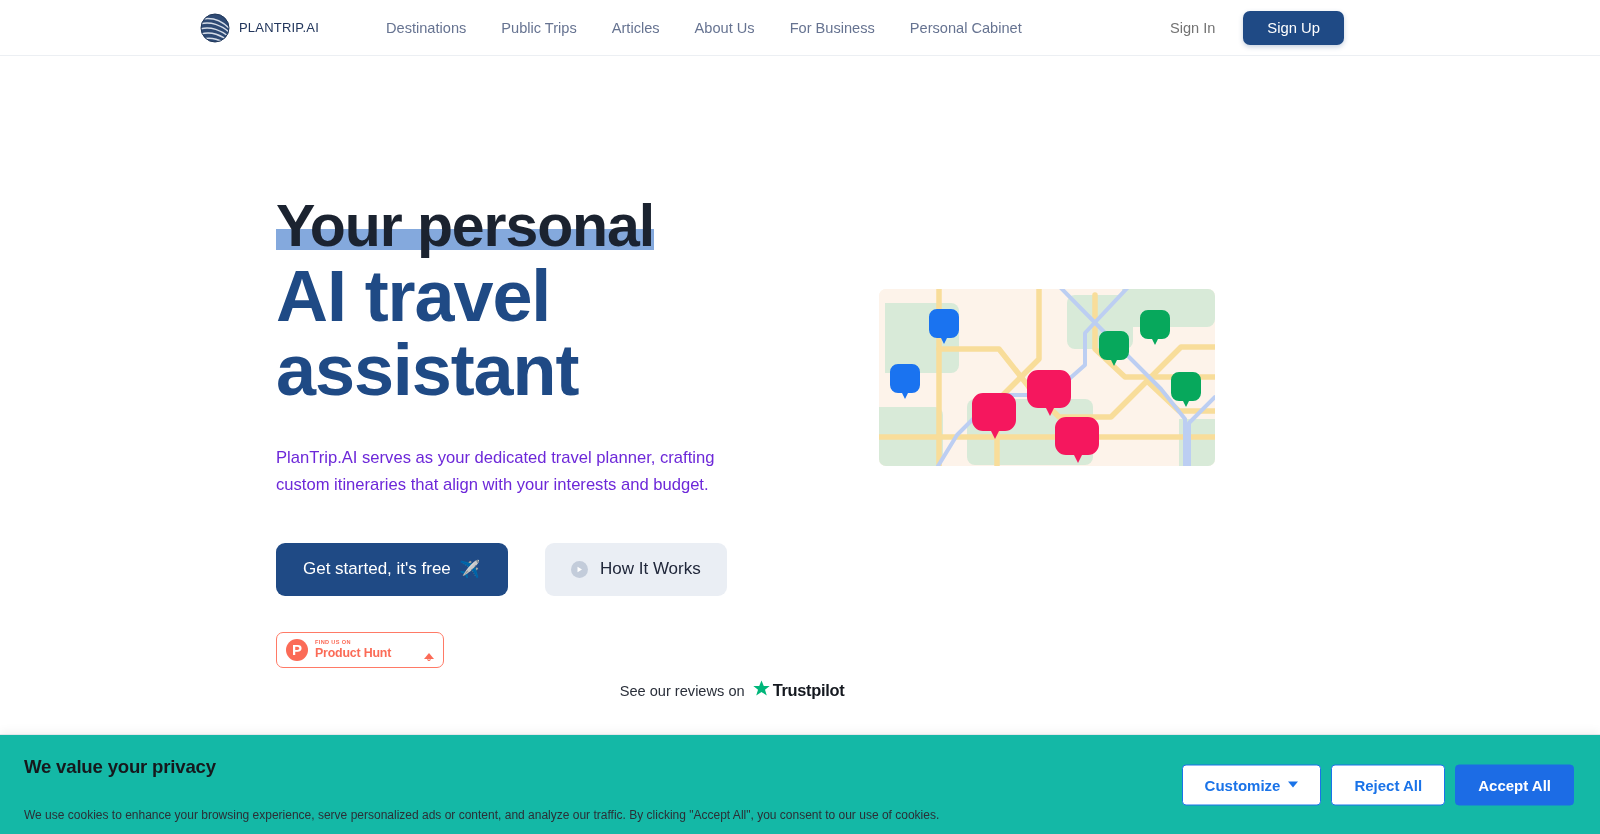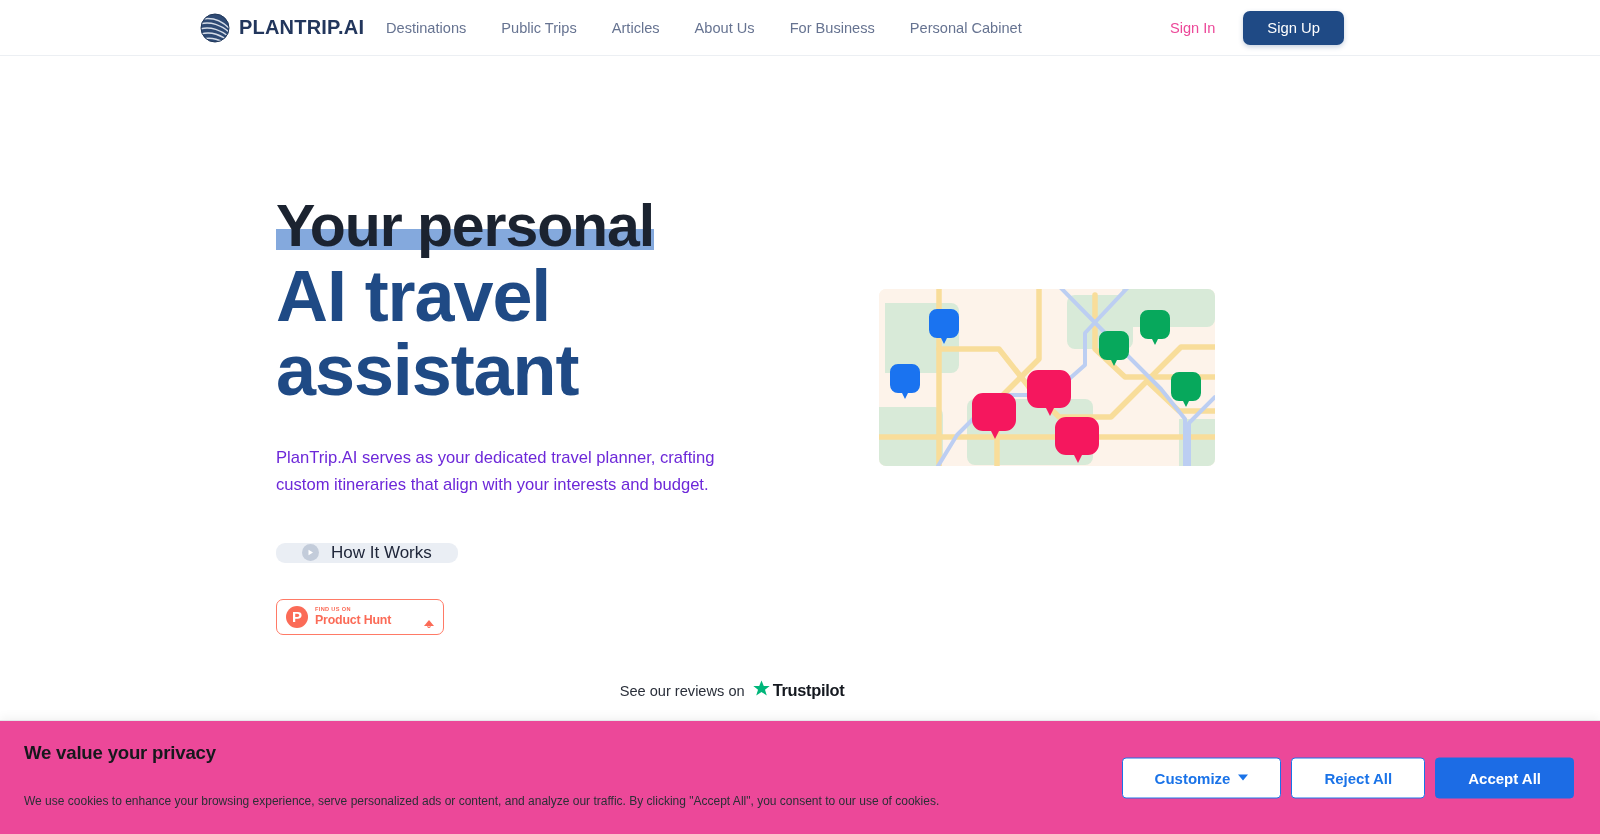--- a/index.html
+++ b/index.html
@@ -20,40 +20,40 @@
     z-index: 30;
   }
   .brand {
     position: absolute; left: 200px; top: 50%;
     transform: translateY(-50%);
     display: flex; align-items: center; gap: 9px;
     cursor: pointer;
   }
   .globe { width: 30px; height: 30px; display: block; }
   .brand-name {
-    font-size: 20px; letter-spacing: .2px;
-    color: #22365c; font-weight: 700;
+    font-size: 13px; letter-spacing: .2px;
+    color: #22365c; font-weight: 400;
   }
   .nav {
     position: absolute; left: 386px; top: 50%;
     transform: translateY(-50%);
     display: flex; align-items: center; gap: 35px;
   }
   .nav a {
     font-size: 14.6px; color: #667391;
     text-decoration: none; white-space: nowrap;
     cursor: pointer;
   }
   .auth {
     position: absolute; right: 256px; top: 50%;
     transform: translateY(-50%);
     display: flex; align-items: center; gap: 28px;
   }
   .signin {
-    font-size: 14.6px; color: #ec4899;
+    font-size: 14.6px; color: #737373;
     text-decoration: none; cursor: pointer;
   }
   .signup {
     background: #1f4a85;
     color: #ffffff;
     font-size: 14.8px;
     padding: 9px 24px;
     border: none; border-radius: 7px;
     cursor: pointer;
     font-family: inherit;
@@ -166,43 +166,43 @@
   .trust-label { font-size: 14.6px; color: #2a2f3a; }
   .trust-brand {
     display: inline-flex; align-items: center; gap: 3px;
     font-size: 16.4px; font-weight: 700; color: #14181f;
     letter-spacing: -.3px; cursor: pointer;
   }
 
   
   .cookie {
     position: absolute; left: 0; bottom: 0;
-    width: 1600px; height: 114px;
-    background: #ec4899;
+    width: 1600px; height: 100px;
+    background: #14b8a6;
     border-top: 1px solid #e4e6ea;
     box-shadow: 0 -2px 10px rgba(0,0,0,.06);
     z-index: 40;
   }
   .cookie-title {
     position: absolute; left: 24px; top: 21px;
     font-size: 18.6px; font-weight: 700; color: #16181c;
     letter-spacing: -.2px;
   }
   .cookie-text {
     position: absolute; left: 24px; top: 73px;
     font-size: 12px; color: #2b2f36;
   }
   .cookie-actions {
     position: absolute; right: 26px; top: 50%;
     transform: translateY(-50%);
     display: flex; align-items: center; gap: 10px;
   }
   .ck-btn {
     font-family: inherit; font-size: 15px; font-weight: 700;
-    padding: 11px 32px; border-radius: 4px; cursor: pointer;
+    padding: 11px 22px; border-radius: 4px; cursor: pointer;
     white-space: nowrap;
   }
   .ck-outline {
     background: #ffffff; color: #1a73e8;
     border: 1.5px solid #1a73e8;
     display: inline-flex; align-items: center; gap: 8px;
   }
   .ck-solid {
     background: #1c6ce5; color: #ffffff; border: 1.5px solid #1c6ce5;
   }
@@ -262,20 +262,24 @@
       <span class="h-line1">
         <span class="hl-bar"></span>
         <span class="txt">Your personal</span>
       </span>
       <span class="h-line2">AI travel assistant</span>
     </h1>
 
     <p class="sub">PlanTrip.AI serves as your dedicated travel planner, crafting custom itineraries that align with your interests and budget.</p>
 
     <div class="cta-row">
+      <button class="btn-primary">
+        <span>Get started, it's free</span>
+        <span>✈️</span>
+      </button>
       <button class="btn-secondary">
         <span class="play-circle">
           <svg width="7" height="7" viewBox="0 0 7 7">
               <polygon points="1.5,0.8 6,3.5 1.5,6.2" fill="#ffffff"></polygon>
             </svg>
         </span>
         <span>How It Works</span>
       </button>
     </div>
 

